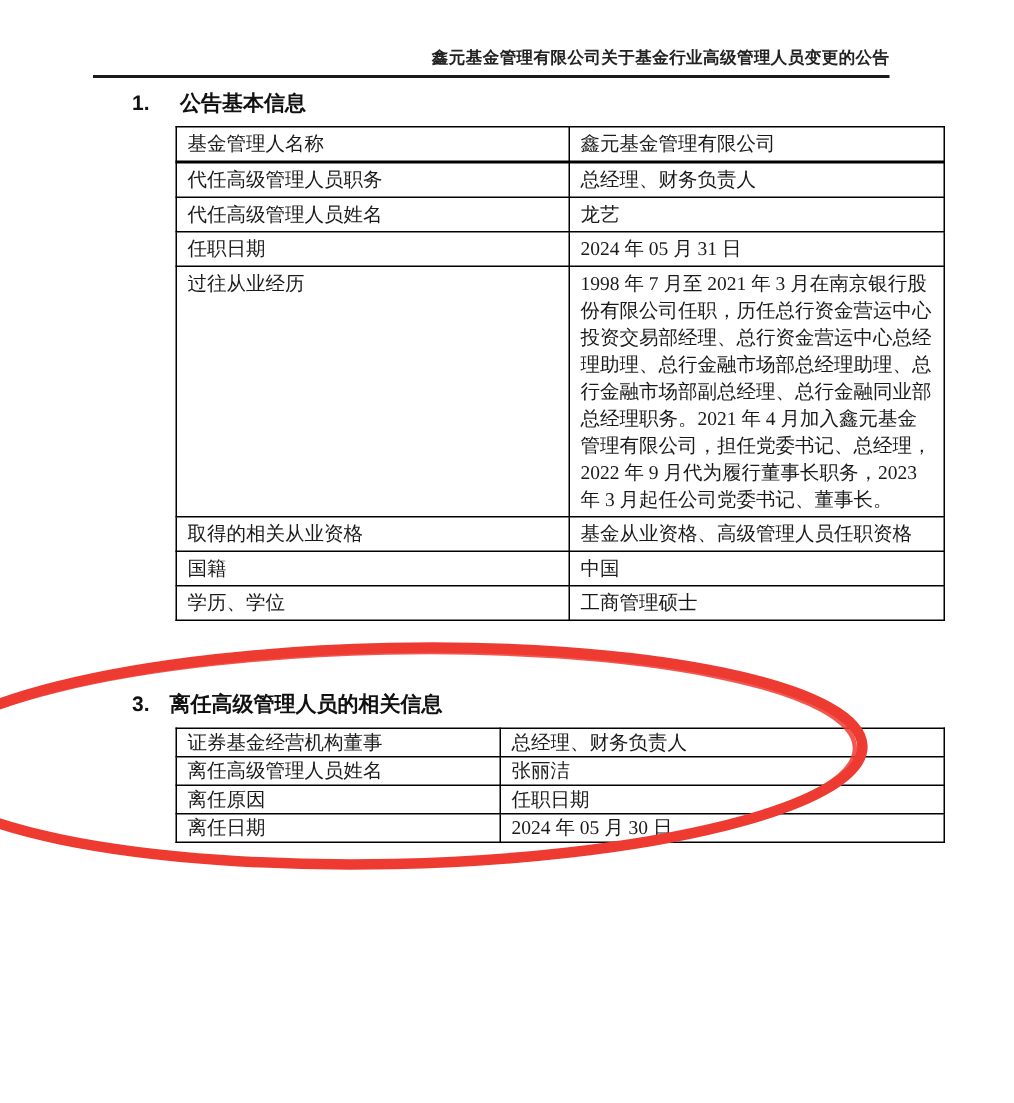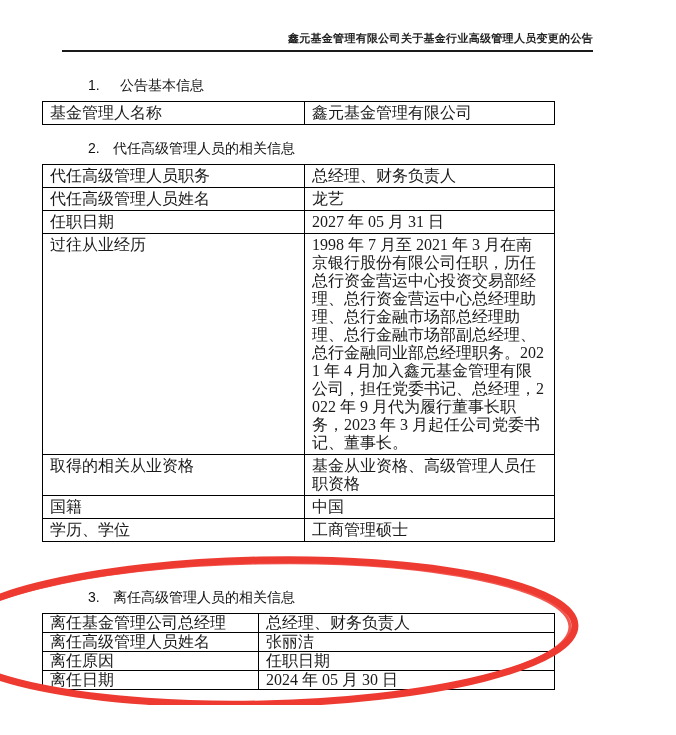--- a/index.html
+++ b/index.html
@@ -17,36 +17,36 @@
     text-align:right;
     font-size:11px;
     font-weight:bold;
     letter-spacing:0.3px;
     color:#222;
     padding-bottom:4px;
     border-bottom:2px solid #1a1a1a;
   }
   
   .sec-heading{
-    margin:25px 0 6px 88px;
+    margin:8px 0 6px 88px;
     font-family:"Liberation Sans","DejaVu Sans",sans-serif;
     font-size:14px;
-    font-weight:normal;
+    font-weight:bold;
     color:#111;
   }
   .sec-heading .num{display:inline-block;min-width:14px;}
   .sec-heading.first .num{margin-right:18px;}
   .sec-heading .num{margin-right:11px;}
   
   table.info{
-    margin-left:42px;
+    margin-left:117px;
     width:513px;
     border-collapse:collapse;
     table-layout:fixed;
-    font-size:16px;
+    font-size:13px;
   }
   table.info td{
     border:1px solid #000;
     padding:2px 7px;
     line-height:18px;
     vertical-align:top;
     word-break:break-all;
   }
   table.info col.c1{width:262px;}
   table.info.t3 col.c1{width:216px;}
@@ -81,40 +81,37 @@
         <col class="c2">
       </colgroup>
     <tbody>
         <tr>
       <td>基金管理人名称</td>
       <td>鑫元基金管理有限公司</td>
     </tr>
   </tbody>
     </table>
 
-  <div class="sec-heading sec2">
-    <span class="num">2.</span><span>代任高级管理人员的相关信息</span>
-  </div>
   <table class="info t2">
     <colgroup>
         <col class="c1">
         <col class="c2">
       </colgroup>
     <tbody>
         <tr>
       <td>代任高级管理人员职务</td>
       <td>总经理、财务负责人</td>
     </tr>
     <tr>
       <td>代任高级管理人员姓名</td>
       <td>龙艺</td>
     </tr>
     <tr>
       <td>任职日期</td>
-      <td>2027 年 05 月 31 日</td>
+      <td>2024 年 05 月 31 日</td>
     </tr>
     <tr>
       <td>过往从业经历</td>
       <td>1998 年 7 月至 2021 年 3 月在南京银行股份有限公司任职，历任总行资金营运中心投资交易部经理、总行资金营运中心总经理助理、总行金融市场部总经理助理、总行金融市场部副总经理、总行金融同业部总经理职务。2021 年 4 月加入鑫元基金管理有限公司，担任党委书记、总经理，2022 年 9 月代为履行董事长职务，2023 年 3 月起任公司党委书记、董事长。</td>
     </tr>
     <tr>
       <td>取得的相关从业资格</td>
       <td>基金从业资格、高级管理人员任职资格</td>
     </tr>
     <tr>
@@ -138,21 +135,21 @@
     <div class="sec-heading">
       <span class="num">3.</span><span>离任高级管理人员的相关信息</span>
     </div>
     <table class="info t3">
       <colgroup>
           <col class="c1">
           <col class="c2">
         </colgroup>
       <tbody>
           <tr>
-        <td>离任基金管理公司总经理</td>
+        <td>证券基金经营机构董事</td>
         <td>总经理、财务负责人</td>
       </tr>
       <tr>
         <td>离任高级管理人员姓名</td>
         <td>张丽洁</td>
       </tr>
       <tr>
         <td>离任原因</td>
         <td>任职日期</td>
       </tr>

